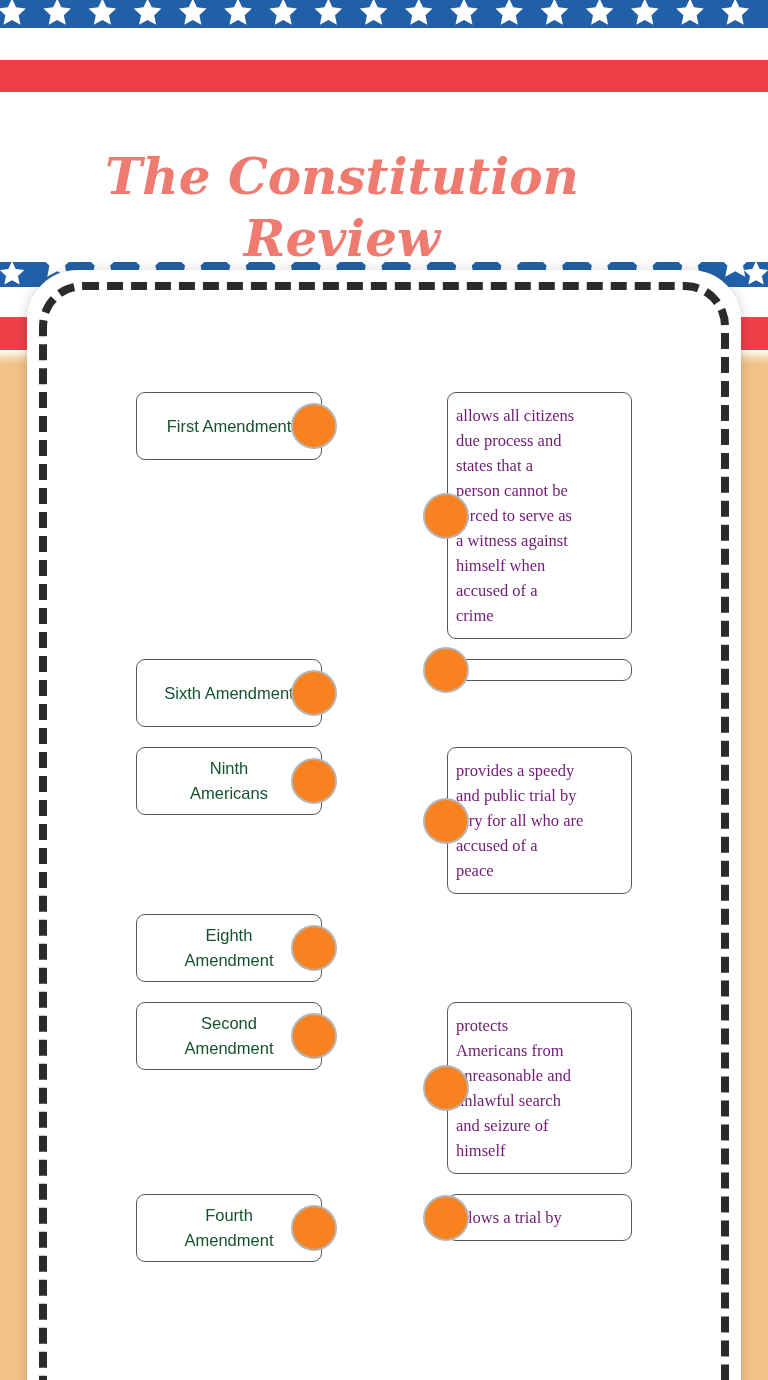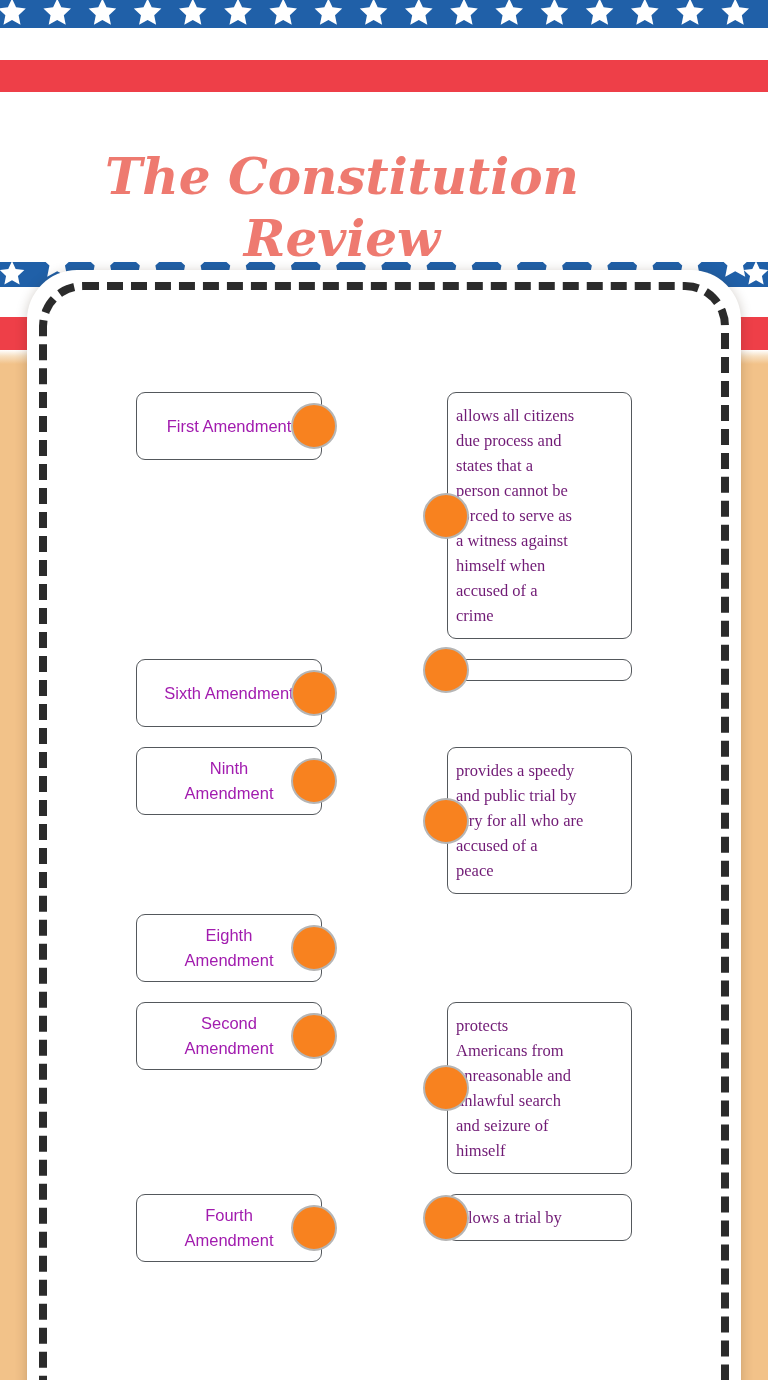--- a/index.html
+++ b/index.html
@@ -34,21 +34,21 @@
 
   
   .rows { margin-top:10px; }
   .row { display:flex; align-items:flex-start; margin-top:20px; }
   .left-cell  { margin-left:89px;  width:186px; flex:none; }
   .right-cell { margin-left:125px; width:185px; flex:none; }
 
   .term-box { position:relative; height:68px; border:1px solid #54585c; border-radius:9px;
               background:#fff; display:flex; align-items:center; justify-content:center; }
   .term-label { white-space:pre-line; text-align:center; font-size:16.5px; line-height:25px;
-                color:#a21caf; }
+                color:#14532d; }
 
   .desc-box { position:relative; border:1px solid #54585c; border-radius:9px; background:#fff;
               padding:10px 8px; }
   .desc-label { display:block; white-space:pre-line; text-align:left; font-size:16.5px;
                 line-height:25px; color:#701a75;font-family:Liberation Serif, serif; }
 
   .dot { position:absolute; width:46px; height:46px; border-radius:50%;
          background:#f8821f; border:2px solid #b5b5b5; top:50%; transform:translateY(-50%); }
   .dot-term { right:-16px; }
   .dot-desc { left:-25px; }
@@ -154,21 +154,21 @@
             <div class="desc-box">
               <span class="dot dot-desc"></span>
             </div>
           </div>
         </div>
 
         <div class="row">
           <div class="left-cell">
             <div class="term-box">
               <span class="term-label">Ninth
-Amendment</span>
+Americans</span>
               <span class="dot dot-term"></span>
             </div>
           </div>
           <div class="right-cell">
             <div class="desc-box">
               <span class="desc-label">provides a speedy
 and public trial by
 jury for all who are
 accused of a
 peace</span>

